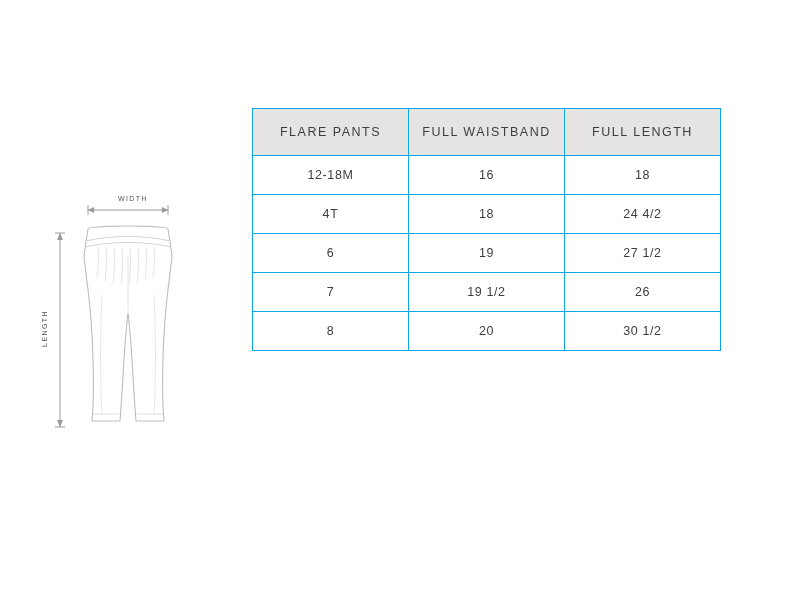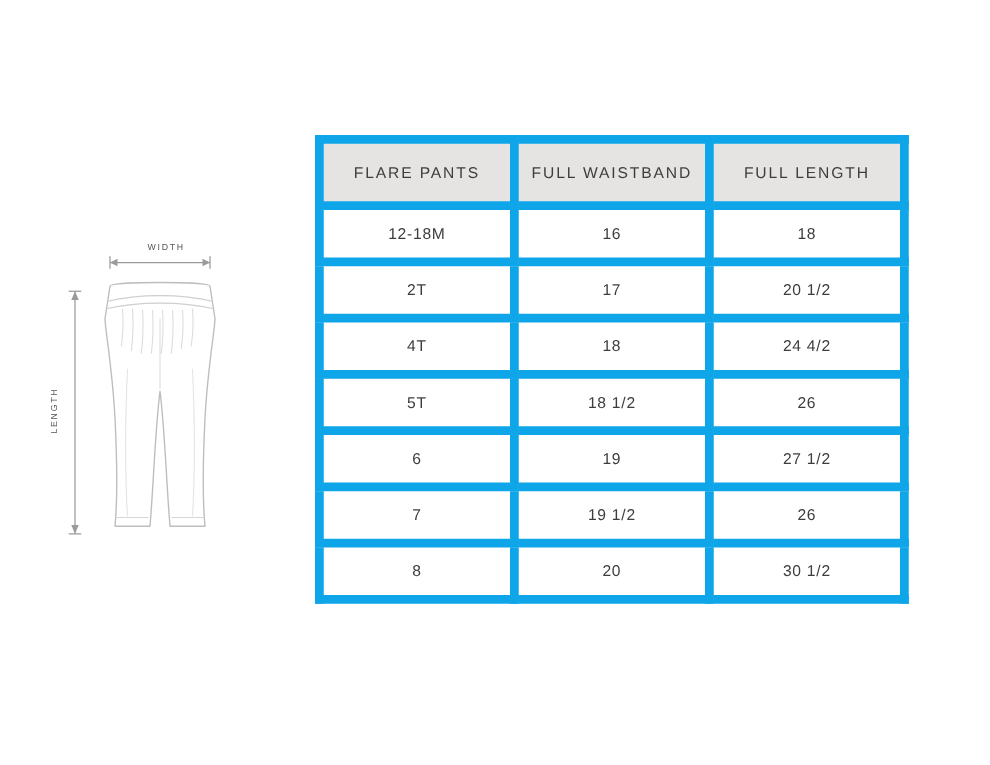--- a/index.html
+++ b/index.html
@@ -46,21 +46,21 @@
   
   #size-table {
     position: absolute;
     left: 252px;
     top: 108px;
     border-collapse: collapse;
     table-layout: fixed;
   }
   #size-table th,
   #size-table td {
-    border: 7px solid #0ea5e9;
+    border: 1px solid #0ea5e9;
     text-align: center;
     vertical-align: middle;
     font-weight: normal;
   }
   #size-table thead th {
     background: #e6e4e2;
     height: 44px;
     font-size: 12.5px;
     letter-spacing: 1.5px;
     color: #3d3d3d;
@@ -160,33 +160,23 @@
       <th>FULL LENGTH</th>
     </tr>
   </thead>
   <tbody>
     <tr>
       <td>12-18M</td>
       <td>16</td>
       <td>18</td>
     </tr>
     <tr>
-      <td>2T</td>
-      <td>17</td>
-      <td>20 1/2</td>
-    </tr>
-    <tr>
       <td>4T</td>
       <td>18</td>
       <td>24 4/2</td>
-    </tr>
-    <tr>
-      <td>5T</td>
-      <td>18 1/2</td>
-      <td>26</td>
     </tr>
     <tr>
       <td>6</td>
       <td>19</td>
       <td>27 1/2</td>
     </tr>
     <tr>
       <td>7</td>
       <td>19 1/2</td>
       <td>26</td>

